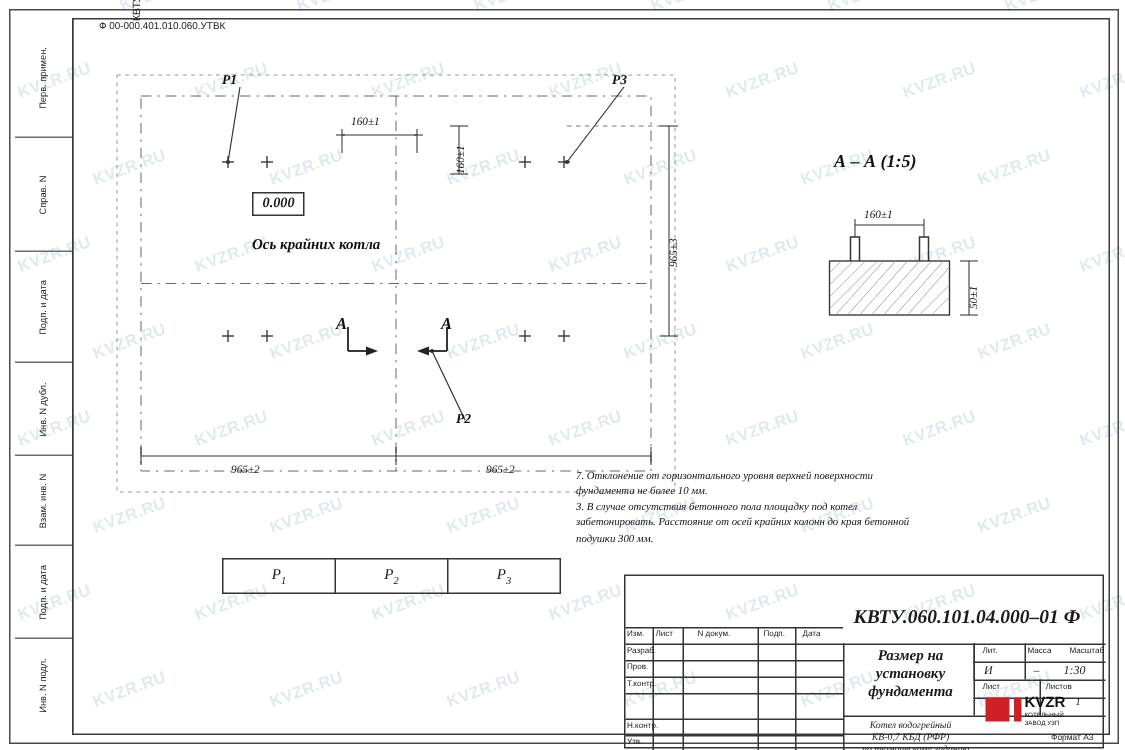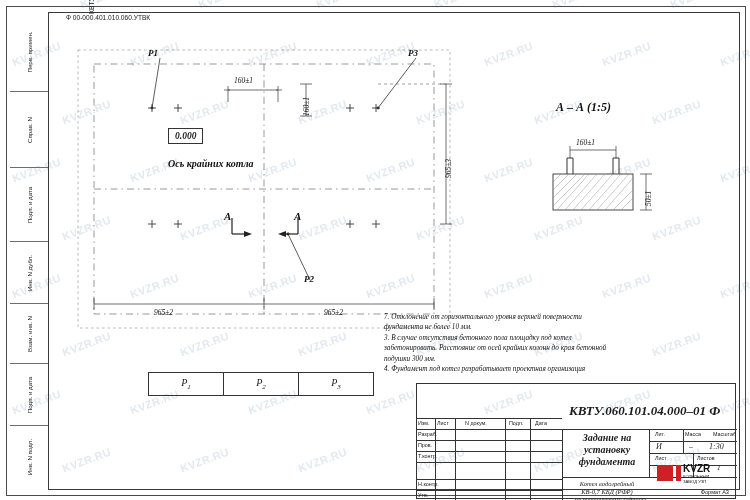--- a/index.html
+++ b/index.html
@@ -298,21 +298,20 @@
     <div class="lbl b" style="left:508px;top:88px;font-size:12px;">А – А (1:5)</div>
     <div class="dim" style="left:528px;top:126px;">160±1</div>
     <div class="dimv" style="left:596px;top:194px;">50±1</div>
 
     <div class="notes" style="left:336px;top:300px;">
       <div>7. Отклонение от горизонтального уровня верхней поверхности</div>
       <div>фундамента не более 10 мм.</div>
       <div>3. В случае отсутствия бетонного пола площадку под котел</div>
       <div>забетонировать. Расстояние от осей крайних колонн до края бетонной</div>
       <div>подушки 300 мм.</div>
-      <div>4. Фундамент под котел разрабатывает проектная организация</div>
     </div>
 
     <table class="ptable" style="left:100px;top:360px;">
       <tbody>
           <tr>
         <td class="h"><span>Р</span><sub>1</sub></td>
         <td class="h"><span>Р</span><sub>2</sub></td>
         <td class="h"><span>Р</span><sub>3</sub></td>
       </tr>
     </tbody>
@@ -336,21 +335,21 @@
       <div class="line" style="left:266px;top:45px;width:1px;height:24px;"></div>
       <div class="line" style="left:232px;top:57px;width:88px;height:1px;"></div>
       <div class="line" style="left:232px;top:69px;width:88px;height:1px;"></div>
       <div class="line" style="left:232px;top:45px;width:1px;height:48px;"></div>
       <div class="line" style="left:276px;top:69px;width:1px;height:24px;"></div>
       <div class="line" style="left:232px;top:81px;width:88px;height:1px;"></div>
       <div class="line" style="left:145px;top:93px;width:175px;height:1px;"></div>
 
       <div class="bigcode" style="left:152px;top:19px;">КВТУ.060.101.04.000–01  Ф</div>
 
-      <div class="ttl" style="left:150px;top:48px;width:80px;">Задание на</div>
+      <div class="ttl" style="left:150px;top:48px;width:80px;">Размер на</div>
       <div class="ttl" style="left:150px;top:60px;width:80px;">установку</div>
       <div class="ttl" style="left:150px;top:72px;width:80px;">фундамента</div>
       <div class="sub" style="left:146px;top:96px;width:88px;">Котел водогрейный</div>
       <div class="sub" style="left:146px;top:104px;width:88px;">КВ-0,7 КБД (РФР)</div>
       <div class="sub" style="left:146px;top:112px;width:95px;">по техническому заданию</div>
 
       <div class="hdr" style="left:238px;top:47px;">Лит.</div>
       <div class="hdr" style="left:268px;top:47px;">Масса</div>
       <div class="hdr" style="left:296px;top:47px;">Масштаб</div>
       <div class="val" style="left:239px;top:58px;">И</div>

